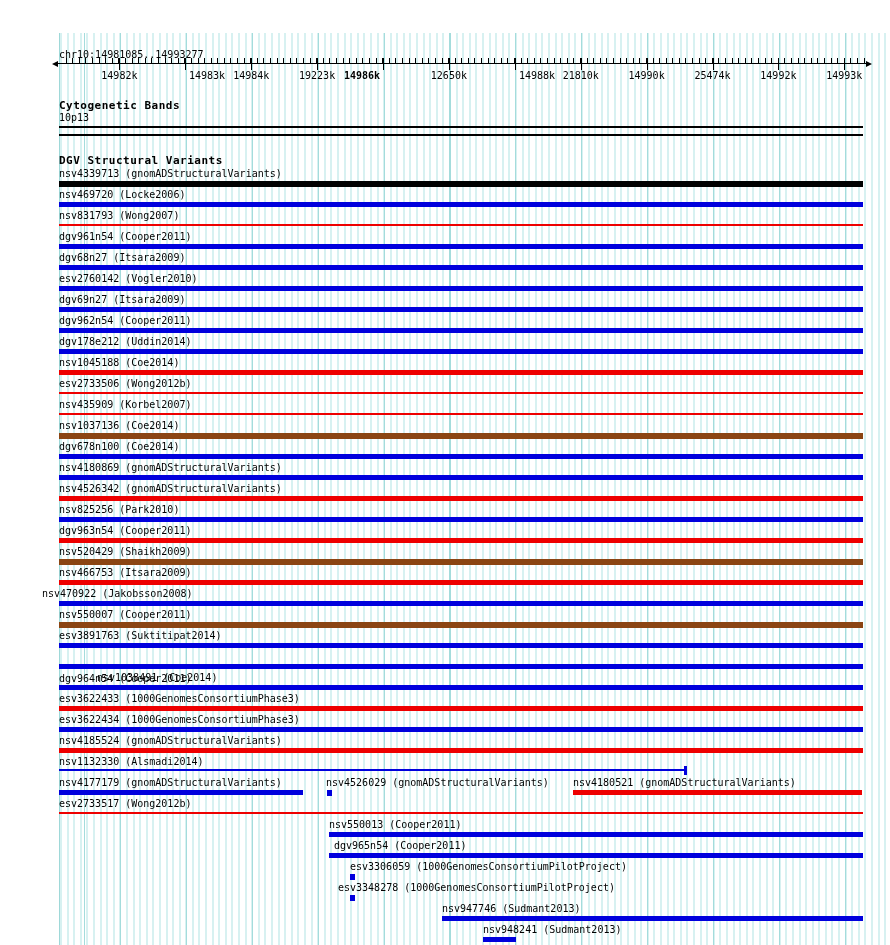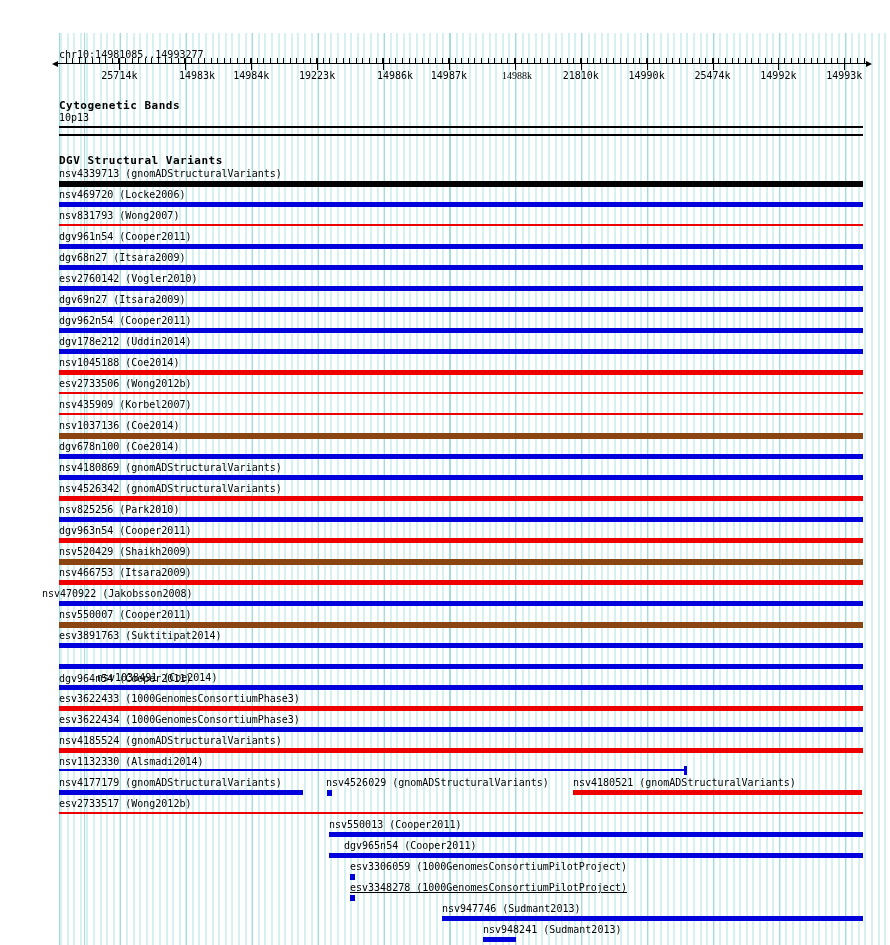--- a/index.html
+++ b/index.html
@@ -152,33 +152,33 @@
       <div class="tick" style="left: 810.7px; top: 25px; height: 5px;"></div>
       <div class="tick" style="left: 817.3px; top: 25px; height: 5px;"></div>
       <div class="tick" style="left: 823.9px; top: 25px; height: 5px;"></div>
       <div class="tick" style="left: 830.5px; top: 25px; height: 5px;"></div>
       <div class="tick" style="left: 837.1px; top: 25px; height: 5px;"></div>
       <div class="tick" style="left: 843.7px; top: 25px; height: 5px;"></div>
       <div class="tick" style="left: 850.3px; top: 25px; height: 5px;"></div>
       <div class="tick" style="left: 856.9px; top: 25px; height: 5px;"></div>
       <div class="tick" style="left: 863.5px; top: 25px; height: 5px;"></div>
       <div class="tick" style="left: 119.4px; top: 25px; height: 12px;"></div>
-      <div class="tick-label" style="left: 89.4px; top: 37px;">25714k</div>
+      <div class="tick-label" style="left: 89.4px; top: 37px;">14982k</div>
       <div class="tick" style="left: 185.3px; top: 25px; height: 12px;"></div>
-      <div class="tick-label" style="left: 153px; top: 37px; padding-left: 14px;">14983k</div>
+      <div class="tick-label" style="left: 163px; top: 37px; padding-left: 14px;">14983k</div>
       <div class="tick" style="left: 251.2px; top: 25px; height: 12px;"></div>
       <div class="tick-label" style="left: 221.2px; top: 37px;">14984k</div>
       <div class="tick" style="left: 317.1px; top: 25px; height: 12px;"></div>
       <div class="tick-label" style="left: 287.1px; top: 37px;">19223k</div>
       <div class="tick" style="left: 383px; top: 25px; height: 12px;"></div>
-      <div class="tick-label" style="left: 365px; top: 37px;">14986k</div>
+      <div class="tick-label" style="left: 332px; top: 37px; font-weight: bold;">14986k</div>
       <div class="tick" style="left: 448.9px; top: 25px; height: 12px;"></div>
-      <div class="tick-label" style="left: 418.9px; top: 37px;">14987k</div>
+      <div class="tick-label" style="left: 418.9px; top: 37px;">12650k</div>
       <div class="tick" style="left: 514.8px; top: 25px; height: 12px;"></div>
-      <div class="tick-label" style="left: 487px; top: 37px; font-family: Liberation Serif, serif;">14988k</div>
+      <div class="tick-label" style="left: 507px; top: 37px;">14988k</div>
       <div class="tick" style="left: 580.7px; top: 25px; height: 12px;"></div>
       <div class="tick-label" style="left: 550.7px; top: 37px;">21810k</div>
       <div class="tick" style="left: 646.6px; top: 25px; height: 12px;"></div>
       <div class="tick-label" style="left: 616.6px; top: 37px;">14990k</div>
       <div class="tick" style="left: 712.5px; top: 25px; height: 12px;"></div>
       <div class="tick-label" style="left: 682.5px; top: 37px;">25474k</div>
       <div class="tick" style="left: 778.4px; top: 25px; height: 12px;"></div>
       <div class="tick-label" style="left: 748.4px; top: 37px;">14992k</div>
       <div class="tick" style="left: 844.3px; top: 25px; height: 12px;"></div>
       <div class="tick-label" style="left: 814.3px; top: 37px;">14993k</div>
@@ -252,24 +252,24 @@
       <div class="f-label" style="left: 59px; top: 744px;">nsv4177179 (gnomADStructuralVariants)</div>
       <div class="bar" style="left: 59px; top: 757px; width: 244px; height: 5px; background: rgb(0, 0, 221);"></div>
       <div class="f-label" style="left: 326px; top: 744px;">nsv4526029 (gnomADStructuralVariants)</div>
       <div class="bar" style="left: 327px; top: 757px; width: 5px; height: 6px; background: rgb(0, 0, 221);"></div>
       <div class="f-label" style="left: 573px; top: 744px;">nsv4180521 (gnomADStructuralVariants)</div>
       <div class="bar" style="left: 573px; top: 757px; width: 289px; height: 5px; background: rgb(238, 0, 0);"></div>
       <div class="f-label" style="left: 59px; top: 765px;">esv2733517 (Wong2012b)</div>
       <div class="bar" style="left: 59px; top: 779px; width: 804px; height: 2px; background: rgb(238, 0, 0);"></div>
       <div class="f-label" style="left: 329px; top: 786px;">nsv550013 (Cooper2011)</div>
       <div class="bar" style="left: 329px; top: 799px; width: 534px; height: 5px; background: rgb(0, 0, 221);"></div>
-      <div class="f-label" style="left: 344px; top: 807px;">dgv965n54 (Cooper2011)</div>
+      <div class="f-label" style="left: 334px; top: 807px;">dgv965n54 (Cooper2011)</div>
       <div class="bar" style="left: 329px; top: 820px; width: 534px; height: 5px; background: rgb(0, 0, 221);"></div>
       <div class="f-label" style="left: 350px; top: 828px;">esv3306059 (1000GenomesConsortiumPilotProject)</div>
       <div class="bar" style="left: 350px; top: 841px; width: 5px; height: 6px; background: rgb(0, 0, 221);"></div>
-      <div class="f-label" style="left: 350px; top: 849px; text-decoration: underline;">esv3348278 (1000GenomesConsortiumPilotProject)</div>
+      <div class="f-label" style="left: 338px; top: 849px;">esv3348278 (1000GenomesConsortiumPilotProject)</div>
       <div class="bar" style="left: 350px; top: 862px; width: 5px; height: 6px; background: rgb(0, 0, 221);"></div>
       <div class="f-label" style="left: 442px; top: 870px;">nsv947746 (Sudmant2013)</div>
       <div class="bar" style="left: 442px; top: 883px; width: 421px; height: 5px; background: rgb(0, 0, 221);"></div>
       <div class="f-label" style="left: 483px; top: 891px;">nsv948241 (Sudmant2013)</div>
       <div class="bar" style="left: 483px; top: 904px; width: 33px; height: 5px; background: rgb(0, 0, 221);"></div>
     </div>
 </div>
 
 </body></html>

